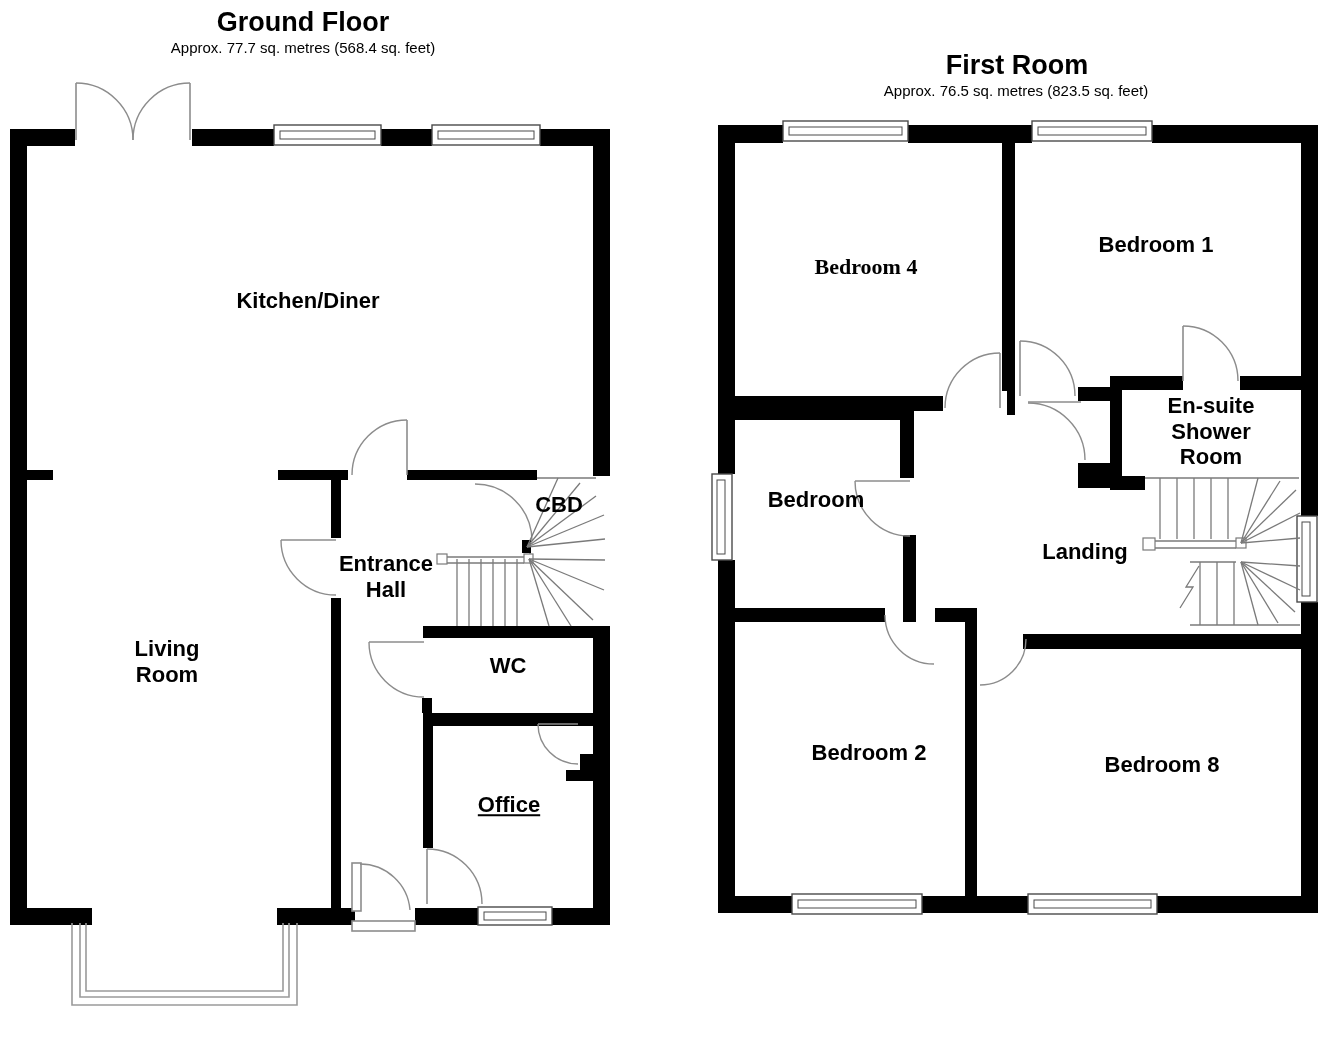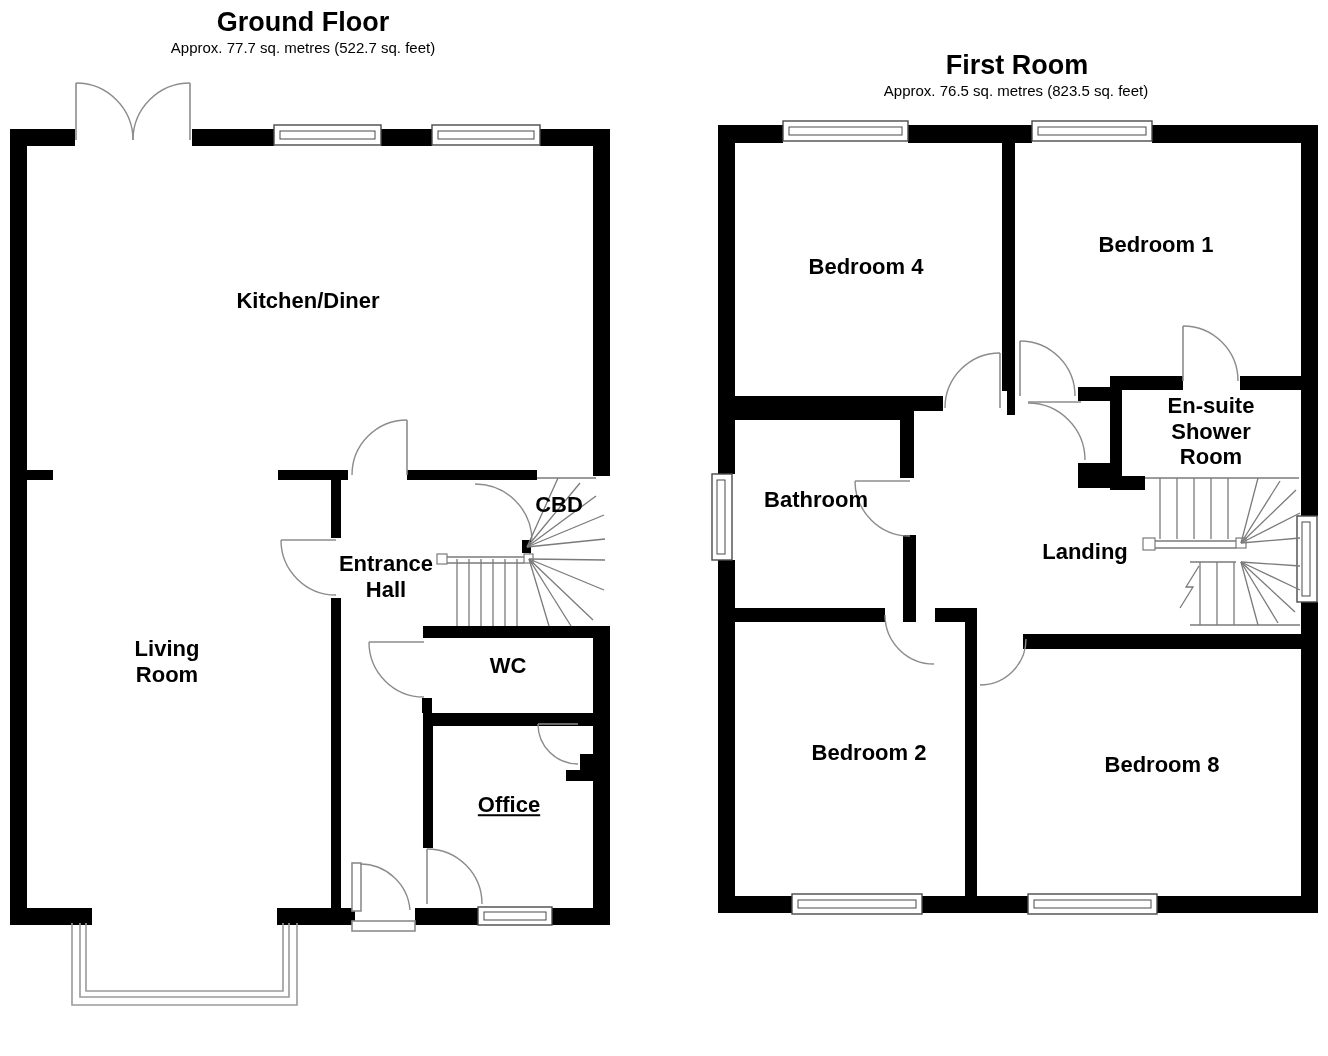--- a/index.html
+++ b/index.html
@@ -261,38 +261,38 @@
       <line class="stair" x1="1190" y1="617" x2="1300" y2="617"></line>
       <line class="stair" x1="1200" y1="554" x2="1200" y2="617"></line>
       <line class="stair" x1="1217" y1="554" x2="1217" y2="617"></line>
       <line class="stair" x1="1234" y1="554" x2="1234" y2="617"></line>
       <path class="stair" d="M1199,558 L1186,579 L1193,579 L1180,600" fill="none"></path>
     </g>
   </g>
 </svg>
 
 <div class="label floor-title" style="left:303px;top:15px;">Ground Floor</div>
-<div class="label floor-area" style="left:303px;top:40px;">Approx. 77.7 sq. metres (522.7 sq. feet)</div>
+<div class="label floor-area" style="left:303px;top:40px;">Approx. 77.7 sq. metres (568.4 sq. feet)</div>
 
 <div class="label room-label" style="left:308px;top:293px;">Kitchen/Diner</div>
 <div class="label room-label" style="left:167px;top:654px;">Living
 Room</div>
 <div class="label room-label" style="left:386px;top:569px;">Entrance
 Hall</div>
 <div class="label room-label" style="left:559px;top:497px;">CBD</div>
 <div class="label room-label" style="left:508px;top:658px;">WC</div>
 <div class="label room-label" style="left:509px;top:797px;text-decoration:underline;">Office</div>
 
 <div class="label floor-title" style="left:1017px;top:58px;">First Room</div>
 <div class="label floor-area" style="left:1016px;top:83px;">Approx. 76.5 sq. metres (823.5 sq. feet)</div>
 
-<div class="label room-label" style="left:866px;top:259px;">Bedroom 4</div>
+<div class="label room-label" style="left:866px;top:259px;font-family:Liberation Serif, serif;">Bedroom 4</div>
 <div class="label room-label" style="left:1156px;top:237px;">Bedroom 1</div>
 <div class="label room-label" style="left:1211px;top:423px;">En-suite
 Shower
 Room</div>
-<div class="label room-label" style="left:816px;top:492px;">Bathroom</div>
+<div class="label room-label" style="left:816px;top:492px;">Bedroom</div>
 <div class="label room-label" style="left:1085px;top:544px;">Landing</div>
 <div class="label room-label" style="left:869px;top:745px;">Bedroom 2</div>
 <div class="label room-label" style="left:1162px;top:757px;">Bedroom 8</div>
 
 
 </div>
 
 </body></html>

